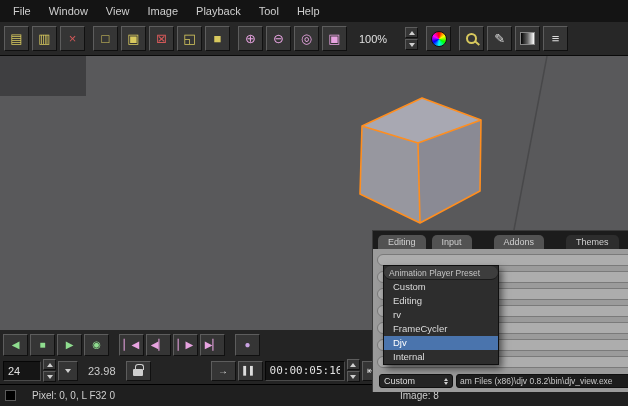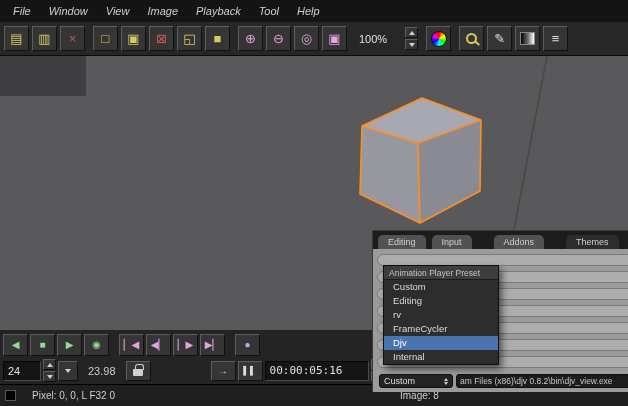--- a/index.html
+++ b/index.html
@@ -3,21 +3,21 @@
 <meta charset="utf-8">
 <style>
   *{margin:0;padding:0;box-sizing:border-box;}
   html,body{width:628px;height:406px;}
   body{position:relative;font-family:"Liberation Sans","DejaVu Sans",sans-serif;background:#242424;overflow:hidden;}
   button,input{font-family:inherit;}
   .app{position:absolute;inset:0;width:628px;height:406px;background:#242424;overflow:hidden;}
 
   
   .menubar{position:absolute;left:0;top:0;width:100%;height:22px;background:#141414;display:flex;align-items:center;padding-left:4px;}
-  .menu-item{color:#cfcfcf;font-size:11px;padding:3px 9px;cursor:default;font-style:italic;}
+  .menu-item{color:#cfcfcf;font-size:11px;padding:3px 9px;cursor:default;}
 
   
   .toolbar{position:absolute;left:0;top:22px;width:100%;height:34px;background:#272727;border-bottom:1px solid #0a0a0a;display:flex;align-items:center;padding-left:4px;}
   .grp{display:flex;gap:3px;margin-left:8px;}
   .grp.first{margin-left:0;}
   .tbtn{width:25px;height:25px;background:#353535;border:1px solid;border-color:#5d5d5d #101010 #101010 #5d5d5d;display:flex;align-items:center;justify-content:center;font-size:13px;line-height:1;padding:0;cursor:default;}
   .yellow{color:#d8c95e;}
   .red{color:#d05858;}
   .pink{color:#e7a3e0;}
   .green{color:#8fdd8f;}
@@ -67,21 +67,21 @@
   .tabs{height:18px;background:#1c1c1c;display:flex;align-items:flex-end;gap:6px;padding-left:5px;}
   .tab{font-size:9px;color:#d0d0d0;background:#525252;padding:2px 10px;border-radius:5px 5px 0 0;cursor:default;white-space:nowrap;}
   .tab.sp1{margin-left:16px;}
   .tab.active{background:#2d2d2d;}
   .prows{padding:4px 4px 0 4px;}
   .prow{display:flex;gap:3px;margin-bottom:4px;align-items:center;}
   .pfield{flex:1;height:12px;background:#adadad;border:1px solid #7a7a7a;border-radius:6px;}
   .pfolder{width:16px;height:13px;background:#8b8b8b;border:1px solid #666;border-radius:3px;display:flex;align-items:center;justify-content:center;padding:0;}
   .sheet{width:7px;height:9px;background:#e4e4e4;border:1px solid #555;display:inline-block;}
   .dropdown{position:absolute;left:10px;top:34px;width:116px;background:#2d2d2d;border:1px solid #0f0f0f;box-shadow:3px 4px 7px rgba(0,0,0,.55);}
-  .dd-header{height:14px;line-height:14px;background:#3d3d3d;color:#c5c5c5;font-size:8.5px;padding-left:5px;border-bottom:1px solid #1a1a1a;white-space:nowrap;}
+  .dd-header{height:14px;line-height:14px;background:#3d3d3d;color:#c5c5c5;font-size:8.5px;padding-left:5px;border-bottom:1px solid #1a1a1a;white-space:nowrap;border-radius:7px;}
   .dd-item{height:14px;line-height:14px;color:#dcdcdc;font-size:9.5px;padding-left:9px;cursor:default;}
   .dd-item.selected{background:#4a74ad;color:#fff;}
   .bottomrow{position:absolute;left:6px;right:4px;bottom:4px;display:flex;gap:3px;align-items:center;}
   .enum{width:74px;height:14px;background:#242424;border:1px solid #0f0f0f;border-radius:3px;color:#ddd;font-size:9px;display:flex;align-items:center;justify-content:space-between;padding:0 4px;cursor:default;}
   .updown{display:flex;flex-direction:column;gap:1px;}
   .path{flex:1;height:14px;background:#1c1c1c;border:1px solid #0f0f0f;border-radius:3px;color:#c8c8c8;font-size:8.5px;padding:0 3px;outline:none;}
 </style>
 </head>
 <body>
 
@@ -232,21 +232,21 @@
       <button class="pbtn h20">
           <span class="lock"></span>
         </button>
       <div class="gap56"></div>
       <button class="pbtn h20">
           <span class="glyph-white">→</span>
         </button>
       <button class="pbtn h20">
           <span class="pause-glyph">▌▌</span>
         </button>
-      <input class="field mono" style="width: 104px;" value="00:00:05:16">
+      <input class="field mono" style="width: 80px;" value="00:00:05:16">
       <div class="spin">
         <button class="sbtn">
             <span class="tri-up"></span>
           </button>
         <button class="sbtn">
             <span class="tri-down"></span>
           </button>
       </div>
       <button class="pbtn sq20">
           <span class="glyph-white">⇤</span>

